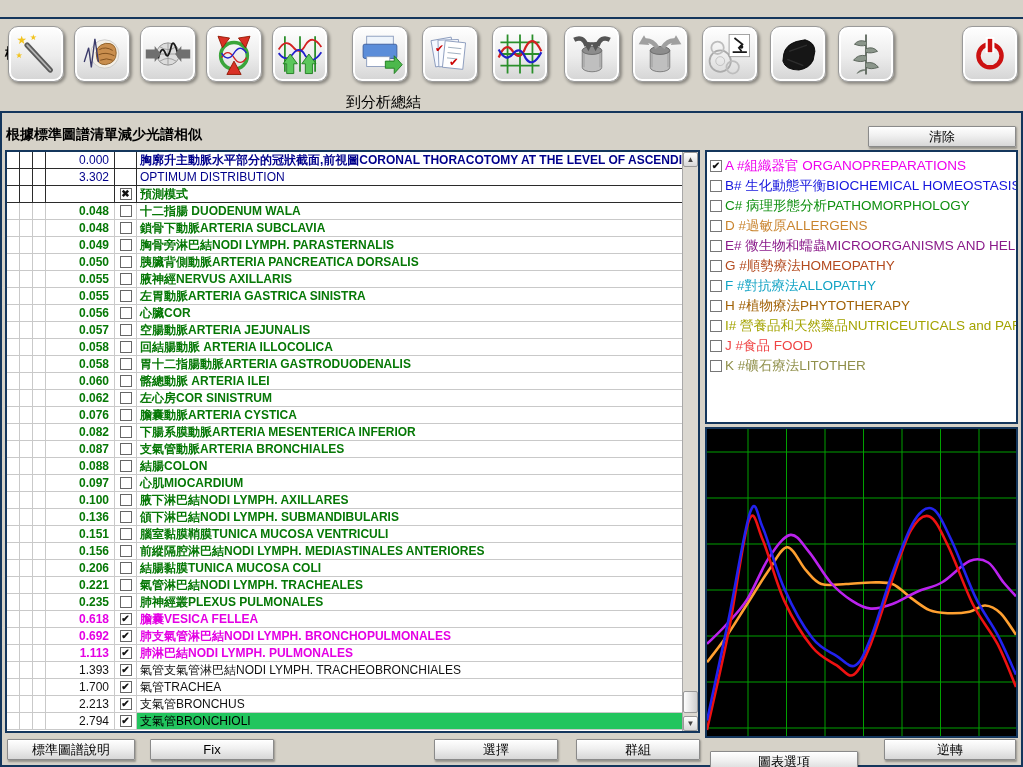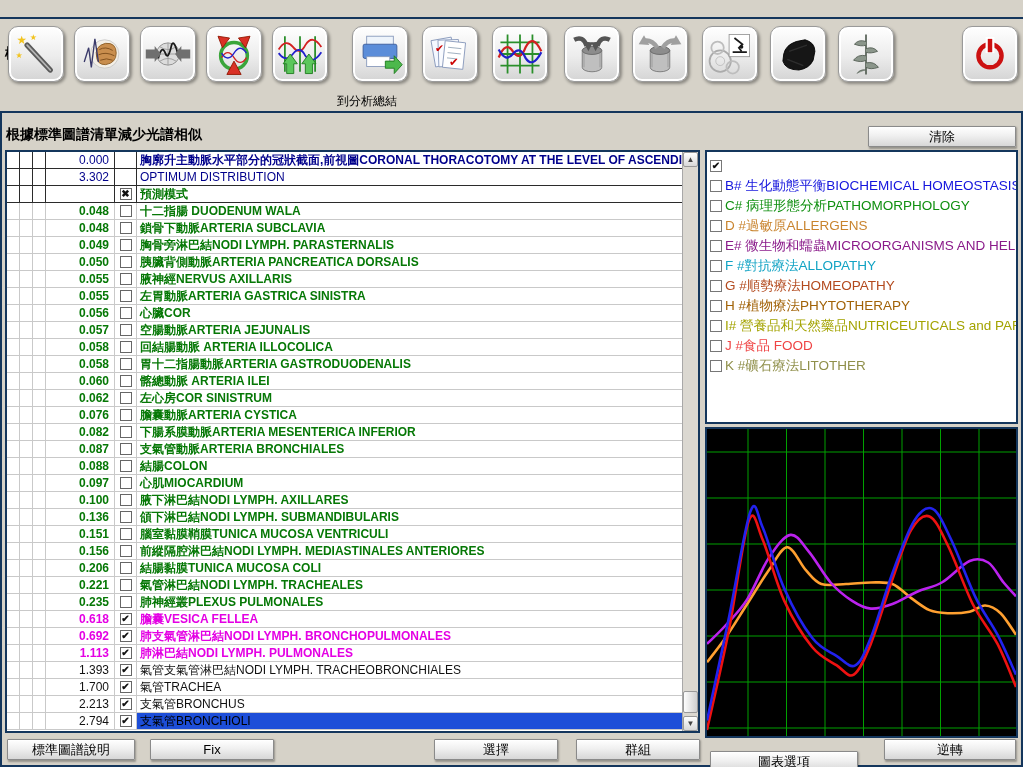--- a/index.html
+++ b/index.html
@@ -12,21 +12,21 @@
   #window-title{position:absolute;left:5px;top:1px;font-size:14px;font-weight:bold;margin-top:44px;}
   
   .tbtn{
     position:absolute;top:26px;width:54px;height:54px;border-radius:10px;
     border:1px solid #9a9a9a;
     background:linear-gradient(#ffffff,#ececec 55%,#d4d4d4);
     box-shadow:1.5px 2px 3px rgba(0,0,0,.35), inset 0 0 0 2px #ffffff;
   }
   .tbtn .ticon{position:absolute;inset:0;display:flex;align-items:center;justify-content:center;}
   .tbtn svg{width:48px;height:48px;}
-  #toolbar-caption{position:absolute;left:337px;top:93px;width:84px;text-align:left;font-size:12px;}
+  #toolbar-caption{position:absolute;left:337px;top:93px;width:84px;text-align:right;font-size:15px;}
   
   #section-header{position:absolute;left:6px;top:126px;font-size:14px;font-weight:bold;}
   .btn{
     position:absolute;height:21px;box-sizing:border-box;border:1px solid #8a8a8a;border-radius:1px;
     background:linear-gradient(#ffffff,#f0f0f0 45%,#d7d7d7);
     box-shadow:inset 0 1px 0 #fff, 1px 1.5px 2px rgba(0,0,0,.3);
     font-size:13px;text-align:center;line-height:19px;cursor:default;white-space:nowrap;overflow:hidden;
   }
   
   #results-panel{position:absolute;left:5px;top:150px;width:695px;height:583px;box-sizing:border-box;
@@ -41,21 +41,21 @@
   .ccb{width:22px;flex:none;display:flex;align-items:center;justify-content:center;}
   .ct{flex:1;font-size:12px;line-height:16px;white-space:nowrap;overflow:hidden;padding-left:3px;border-right:none!important;}
   .cb{width:12px;height:12px;box-sizing:border-box;border:1px solid #666;background:#fff;
       font-size:10px;line-height:10px;text-align:center;font-weight:bold;color:#111;}
   .c-navy .cv,.c-navy .ct{color:#00008b;}
   .c-navy-b .cv{color:#00008b;}
   .c-navy-b .ct{color:#00008b;font-weight:bold;}
   .c-green .cv,.c-green .ct{color:#067806;font-weight:bold;}
   .c-magenta .cv,.c-magenta .ct{color:#e400e4;font-weight:bold;}
   .c-black .cv,.c-black .ct{color:#111;}
-  .row.sel .ct{background:#1d4ed8;color:#000;}
+  .row.sel .ct{background:#22c55e;color:#000;}
   
   #vscroll{position:absolute;right:0;top:0;width:16px;height:579px;background:#dbd8d1;border-left:1px solid #a8a8a8;box-sizing:border-box;}
   .sbtn{position:absolute;left:0;width:15px;height:15px;background:linear-gradient(#fff,#d8d8d8);border:1px solid #999;
         box-sizing:border-box;border-radius:2px;font-size:8px;line-height:13px;text-align:center;color:#444;}
   #sb-up{top:0;}
   #sb-down{bottom:0;}
   #sb-thumb{position:absolute;left:0;bottom:18px;width:15px;height:22px;background:linear-gradient(90deg,#fdfdfd,#cfcfcf);
         border:1px solid #999;box-sizing:border-box;border-radius:2px;}
   
   #categories-panel{position:absolute;left:705px;top:150px;width:313px;height:274px;box-sizing:border-box;
@@ -583,44 +583,45 @@
   <div id="vscroll">
     <div class="sbtn" id="sb-up">▲</div>
     <div id="sb-thumb"></div>
     <div class="sbtn" id="sb-down">▼</div>
   </div>
 </div>
 
 <div id="categories-panel">
     <div class="cat-item">
       <span class="cat-cb">✔</span>
+      <span class="cat-label" style="color:#ee00ee">A #組織器官 ORGANOPREPARATIONS</span>
     </div>
     <div class="cat-item">
       <span class="cat-cb"></span>
       <span class="cat-label" style="color:#1515dd">B# 生化動態平衡BIOCHEMICAL HOMEOSTASIS</span>
     </div>
     <div class="cat-item">
       <span class="cat-cb"></span>
       <span class="cat-label" style="color:#0f8f0f">C# 病理形態分析PATHOMORPHOLOGY</span>
     </div>
     <div class="cat-item">
       <span class="cat-cb"></span>
       <span class="cat-label" style="color:#c9842e">D #過敏原ALLERGENS</span>
     </div>
     <div class="cat-item">
       <span class="cat-cb"></span>
       <span class="cat-label" style="color:#8a1a8a">E# 微生物和蠕蟲MICROORGANISMS AND HELMI</span>
     </div>
     <div class="cat-item">
       <span class="cat-cb"></span>
+      <span class="cat-label" style="color:#b34a1e">G #順勢療法HOMEOPATHY</span>
+    </div>
+    <div class="cat-item">
+      <span class="cat-cb"></span>
       <span class="cat-label" style="color:#12a3c4">F #對抗療法ALLOPATHY</span>
-    </div>
-    <div class="cat-item">
-      <span class="cat-cb"></span>
-      <span class="cat-label" style="color:#b34a1e">G #順勢療法HOMEOPATHY</span>
     </div>
     <div class="cat-item">
       <span class="cat-cb"></span>
       <span class="cat-label" style="color:#a16207">H #植物療法PHYTOTHERAPY</span>
     </div>
     <div class="cat-item">
       <span class="cat-cb"></span>
       <span class="cat-label" style="color:#a3a300">I# 營養品和天然藥品NUTRICEUTICALS and PAR</span>
     </div>
     <div class="cat-item">

